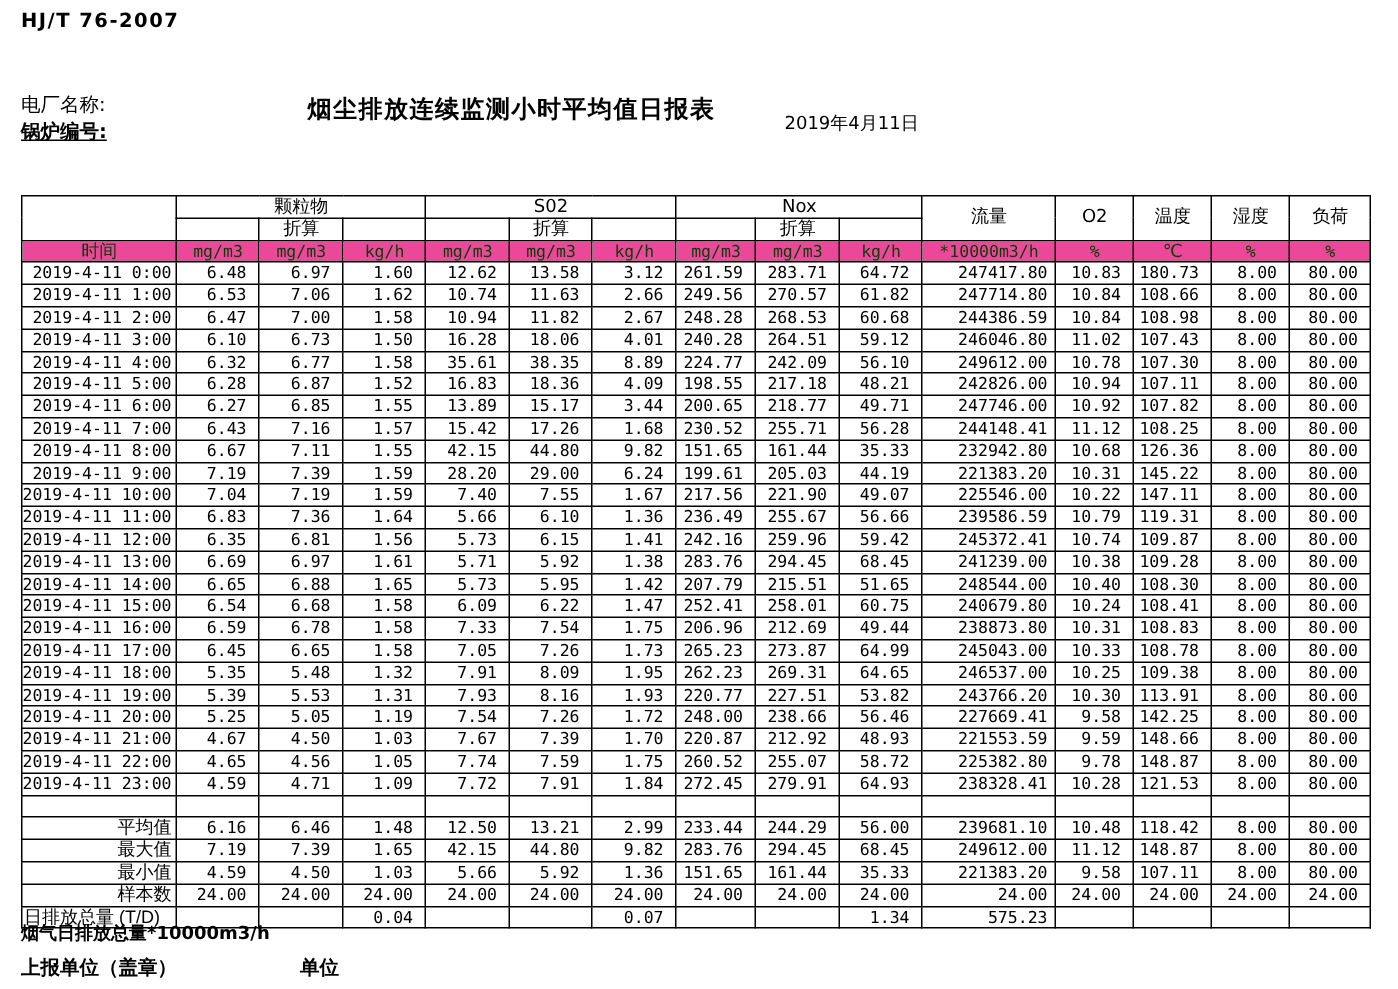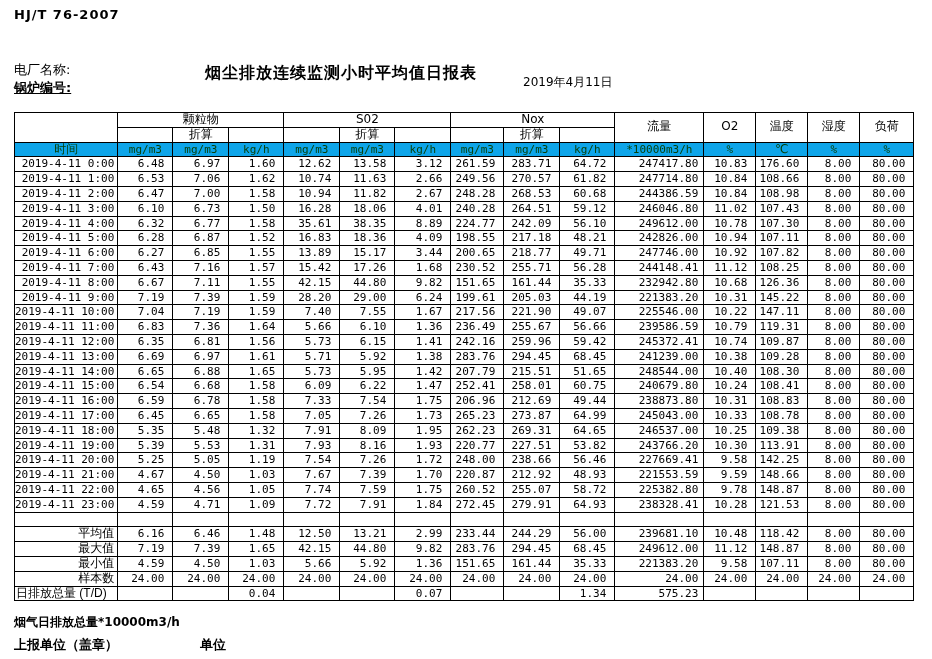--- a/index.html
+++ b/index.html
@@ -6,28 +6,28 @@
   body{
     width:932px;height:659px;position:relative;background:#ffffff;
     font-family:"DejaVu Sans", sans-serif;color:#000;overflow:hidden;
   }
   .abs{position:absolute;white-space:nowrap;}
   .std-no{left:14px;top:7px;font-size:13px;font-weight:bold;letter-spacing:1px;}
   .title{left:205px;top:23px;font-size:16px;font-weight:bold;letter-spacing:1px;margin-top:40px;}
   .plant{left:14px;top:61px;font-size:13px;font-weight:normal;}
   .boiler{left:14px;top:79px;font-size:13px;font-weight:bold;text-decoration:underline;}
   .date{left:523px;top:74px;font-size:12px;}
-  .tbl-wrap{left:14px;top:112px;border-radius:18px;}
+  .tbl-wrap{left:14px;top:130px;border-radius:18px;}
   table{border-collapse:collapse;table-layout:fixed;}
   td{
     border:1px solid #000;height:13.8px;line-height:13.8px;padding:0;
     font-size:11px;overflow:hidden;white-space:nowrap;text-align:center;
   }
   tr.hdr td{font-size:12px;}
-  tr.units td{background:#0ea5e9;color:#063f06;font-family:"DejaVu Sans Mono", monospace;font-size:11px;margin-top:17px;}
+  tr.units td{background:#ec4899;color:#063f06;font-family:"DejaVu Sans Mono", monospace;font-size:11px;margin-top:17px;}
   tr.units td.cjk{font-family:"DejaVu Sans", sans-serif;font-size:12px;}
   td.c-num{text-align:right;padding-right:8px;font-family:"DejaVu Sans Mono", monospace;}
   td.c-flow{padding-right:5px;}
   td.c-time{text-align:right;padding-right:3px;font-family:"DejaVu Sans Mono", monospace;}
   td.c-sum-label{text-align:right;padding-right:3px;font-family:"DejaVu Sans", sans-serif;font-size:12px;margin-top:39px;}
   td.c-left{text-align:left;padding-left:1px;font-family:Liberation Sans, sans-serif;font-size:12px;}
   .foot1{left:14px;top:614px;font-size:12px;font-weight:bold;}
   .foot2{left:14px;top:636px;font-size:13px;font-weight:bold;}
   .foot3{left:200px;top:636px;font-size:13px;font-weight:bold;}
 </style>
@@ -107,21 +107,21 @@
           <td class="c-num">6.97</td>
           <td class="c-num">1.60</td>
           <td class="c-num">12.62</td>
           <td class="c-num">13.58</td>
           <td class="c-num">3.12</td>
           <td class="c-num">261.59</td>
           <td class="c-num">283.71</td>
           <td class="c-num">64.72</td>
           <td class="c-num c-flow">247417.80</td>
           <td class="c-num">10.83</td>
-          <td class="c-num">176.60</td>
+          <td class="c-num">180.73</td>
           <td class="c-num">8.00</td>
           <td class="c-num">80.00</td>
         </tr>
         <tr>
           <td class="c-time">2019-4-11  1:00</td>
           <td class="c-num">6.53</td>
           <td class="c-num">7.06</td>
           <td class="c-num">1.62</td>
           <td class="c-num">10.74</td>
           <td class="c-num">11.63</td>

